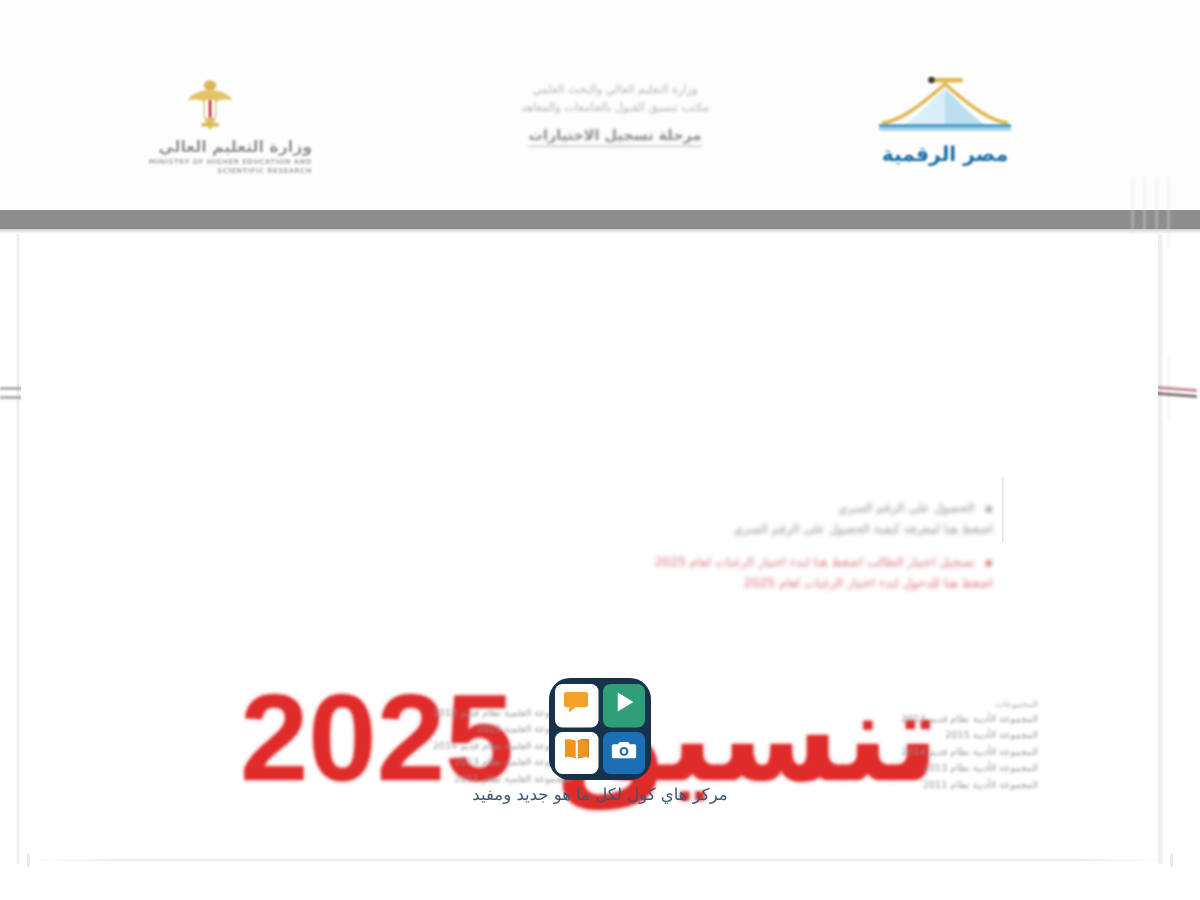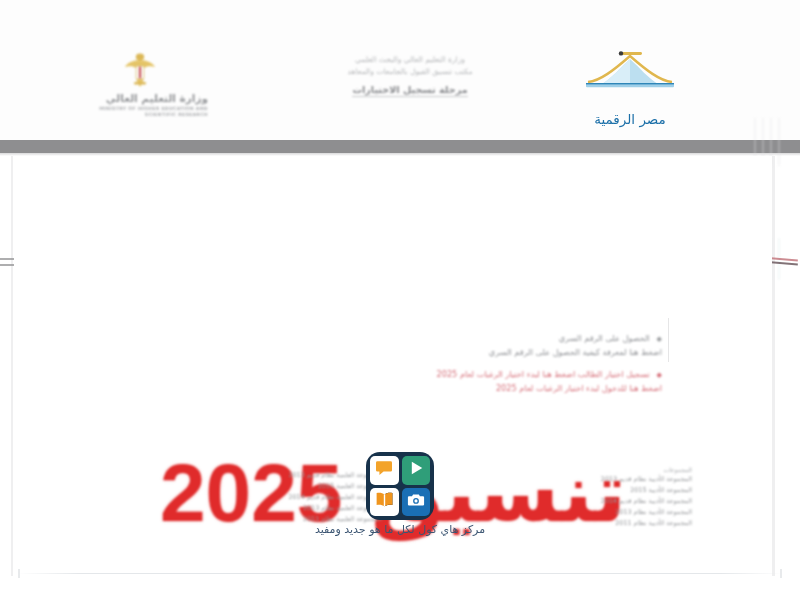--- a/index.html
+++ b/index.html
@@ -73,22 +73,22 @@
   }
 
   
   .logo-digital{
     position:absolute;left:576px;top:2px;width:108px;height:88px;
     text-align:center;
     filter:blur(.75px);
   }
   .pyramid{width:100px;height:46px;margin:0 auto;}
   .logo-digital .de-name{
-    font-size:13.5px;color:#1b6fa8;font-weight:normal;
-    letter-spacing:.4px;margin-top:17px;
+    font-size:13.5px;color:#1b6fa8;font-weight:bold;
+    letter-spacing:.4px;margin-top:1px;
     filter:blur(.35px);
   }
 
   
   .grey-band{
     position:absolute;left:0;top:140px;width:800px;height:13px;
     background:#8e8e90;
   }
   .grey-band-shadow{
     position:absolute;left:0;top:153px;width:800px;height:3px;

